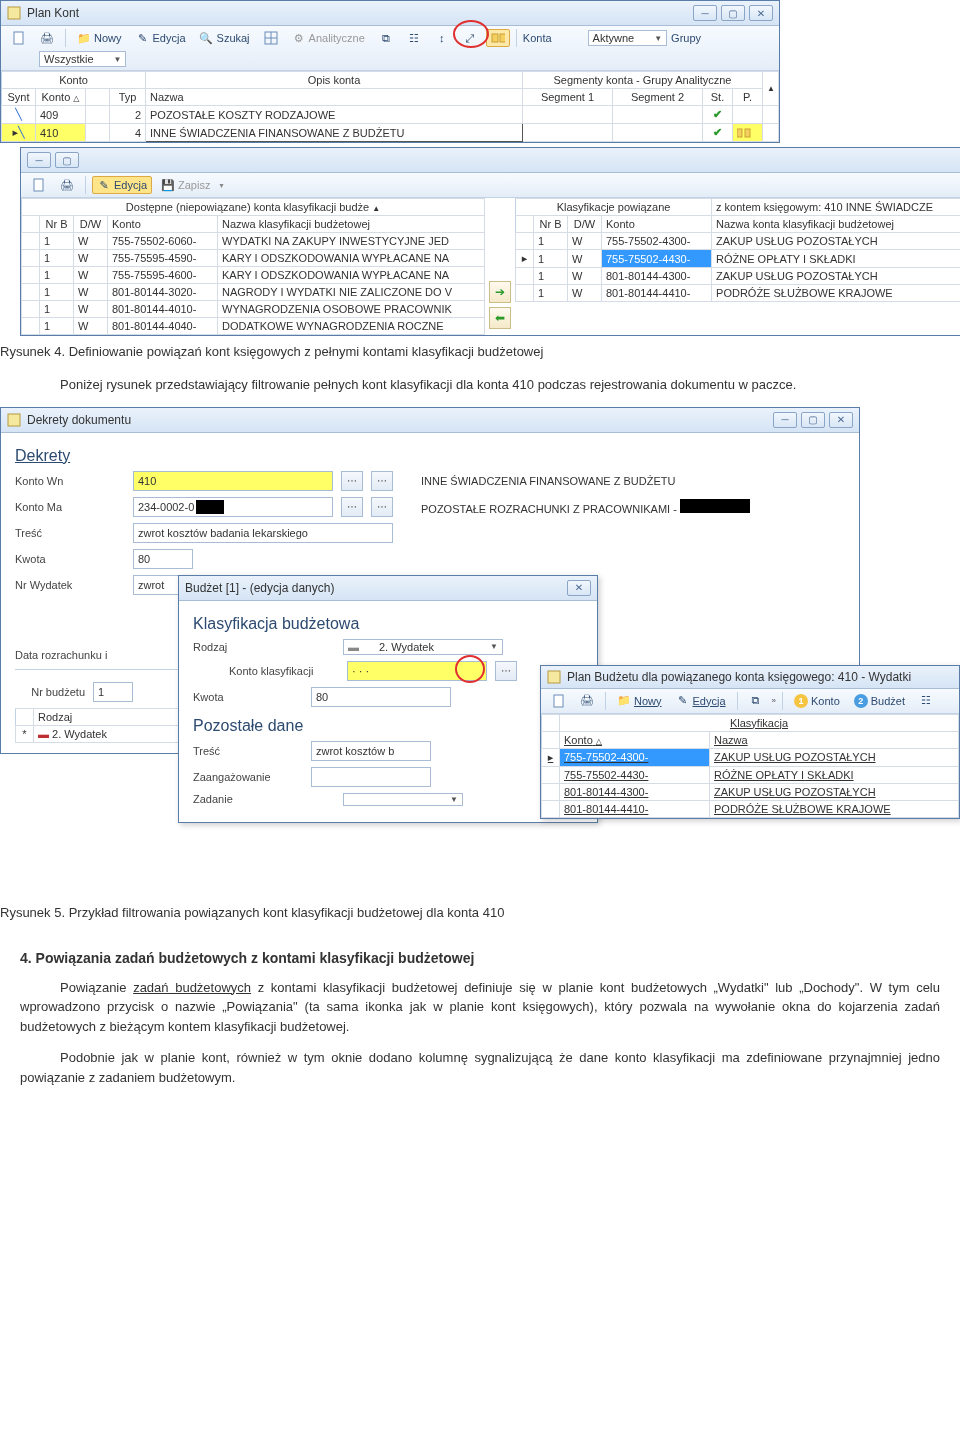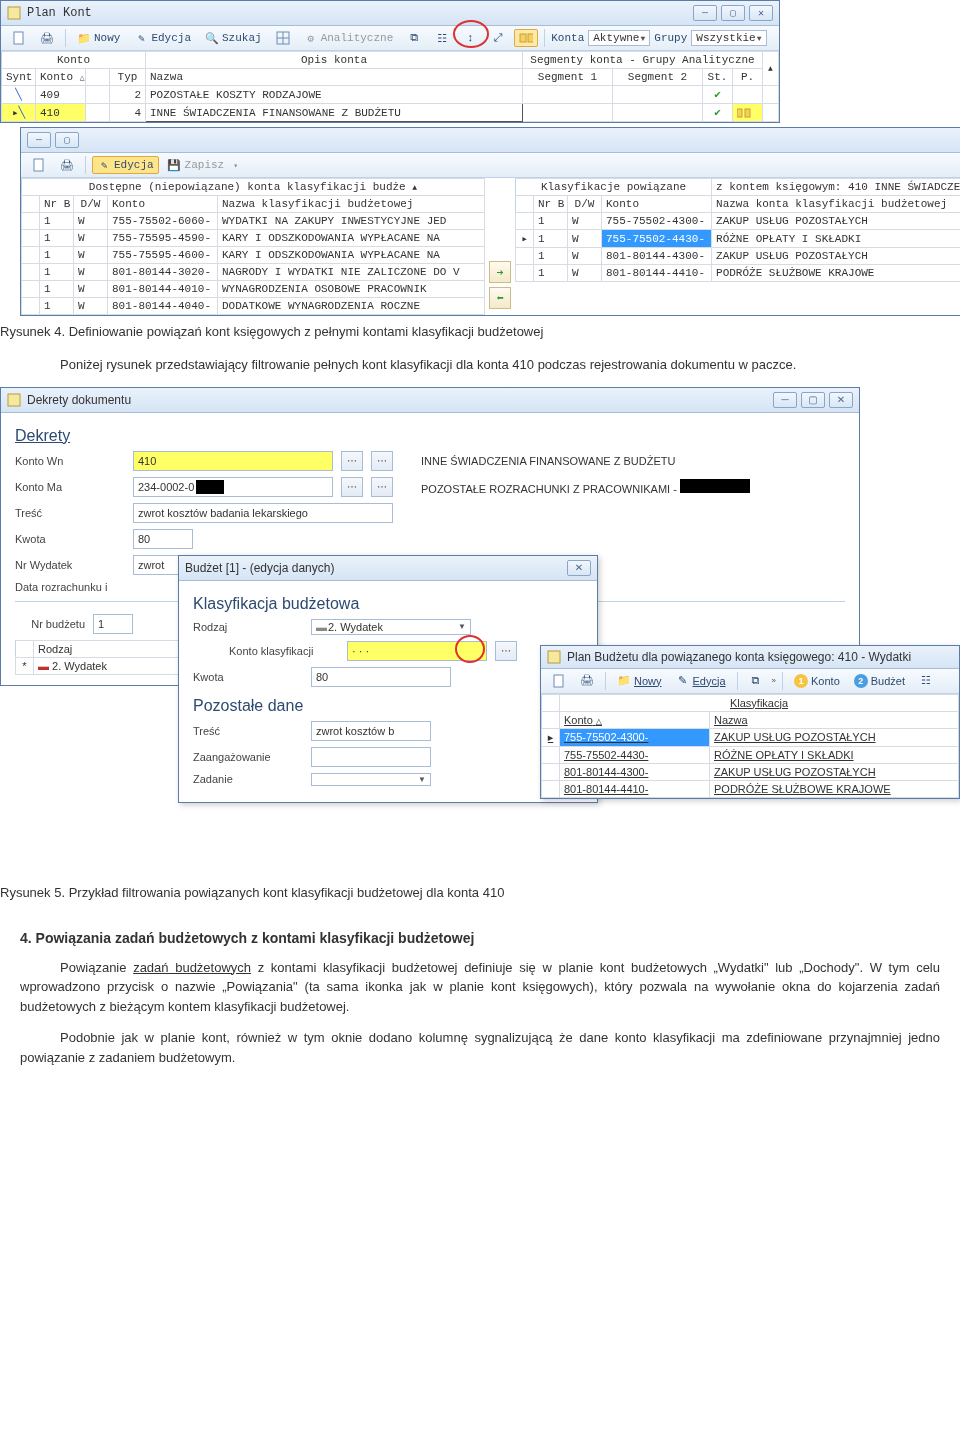--- a/index.html
+++ b/index.html
@@ -54,23 +54,24 @@
     cursor: pointer;
     color: #2d4a70;
   }
   .tbtn.highlighted { background: #ffe58a; border: 1px solid #dca945; padding: 1px 4px; }
   .tbtn.disabled { color: #999; }
   .icon-sq { width: 14px; height: 14px; display: inline-flex; align-items: center; justify-content: center; }
   .dropdown {
     border: 1px solid #a8bcd6;
     background: #fff;
     padding: 1px 4px;
-    display: flex; align-items: center; gap: 1px;
+    display: flex; align-items: center; gap: 20px;
     min-width: 60px;
     font-size: 11px;
+    margin-left: 32px;
   }
   .dropdown .chev { font-size: 8px; color: #555; }
   .colhead {
     background: linear-gradient(#f5f8fc, #e3ebf5);
     border: 1px solid #c2d2e6;
     border-left: none;
     font-size: 11px;
     padding: 2px 6px;
     text-align: center;
   }
@@ -143,21 +144,21 @@
     width: 14px; height: 14px; border-radius: 50%;
     display: inline-flex; align-items: center; justify-content: center;
     font-size: 9px; font-weight: bold; color: #fff;
   }
   .badge-yellow { background: #f5c542; }
   .badge-blue { background: #4a9de0; }
 </style>
 </head>
 <body>
 
-<div style="position:relative; width:780px; margin-left:0;font-family:Liberation Mono, monospace;">
+<div style="position:relative; width:780px; margin-left:0;">
 <div class="window" style="width:780px;">
   <div class="titlebar">
     <div class="left">
       <span class="icon-sq">
         <svg width="14" height="14">
               <rect x="1" y="1" width="12" height="12" fill="#f5e9a0" stroke="#b89a40"></rect>
             </svg>
       </span>
       <span class="title">Plan Kont</span>
     </div>
@@ -518,21 +519,21 @@
             <span>80</span>
           </div>
       </div>
       <div class="fieldrow">
         <div class="fieldlabel">Nr Wydatek</div>
         <div class="input" style="width:60px;">
             <span>zwrot</span>
           </div>
       </div>
       <div class="fieldrow">
-        <div class="fieldlabel" style="width:140px;">Data rozrachunku i</div>
+        <div class="fieldlabel" style="width:140px;margin-top:48px;">Data rozrachunku i</div>
       </div>
       <div style="border-top:1px solid #c2d2e6; margin-top:8px; padding-top:6px;">
         <div class="fieldrow">
           <div class="fieldlabel" style="width:70px;text-align:right;">Nr budżetu</div>
           <div class="input" style="width:40px;">
               <span>1</span>
             </div>
         </div>
         <table class="grid" style="width:180px;">
           <tbody>

